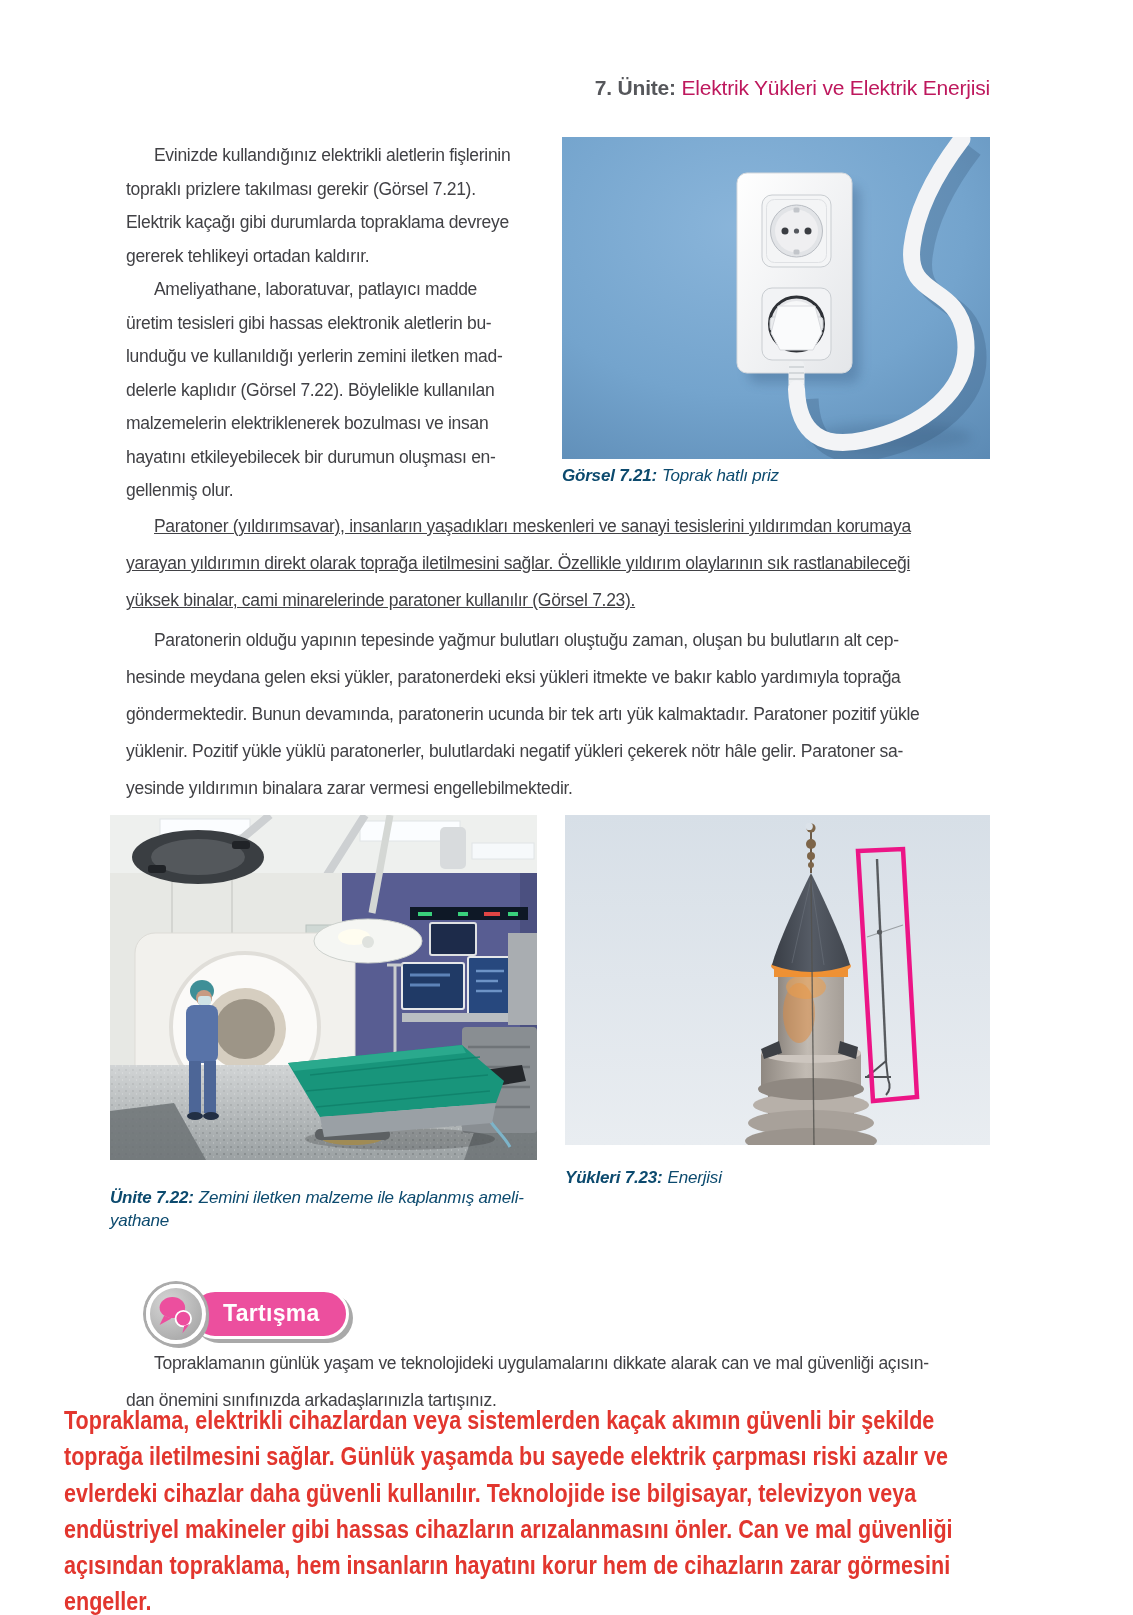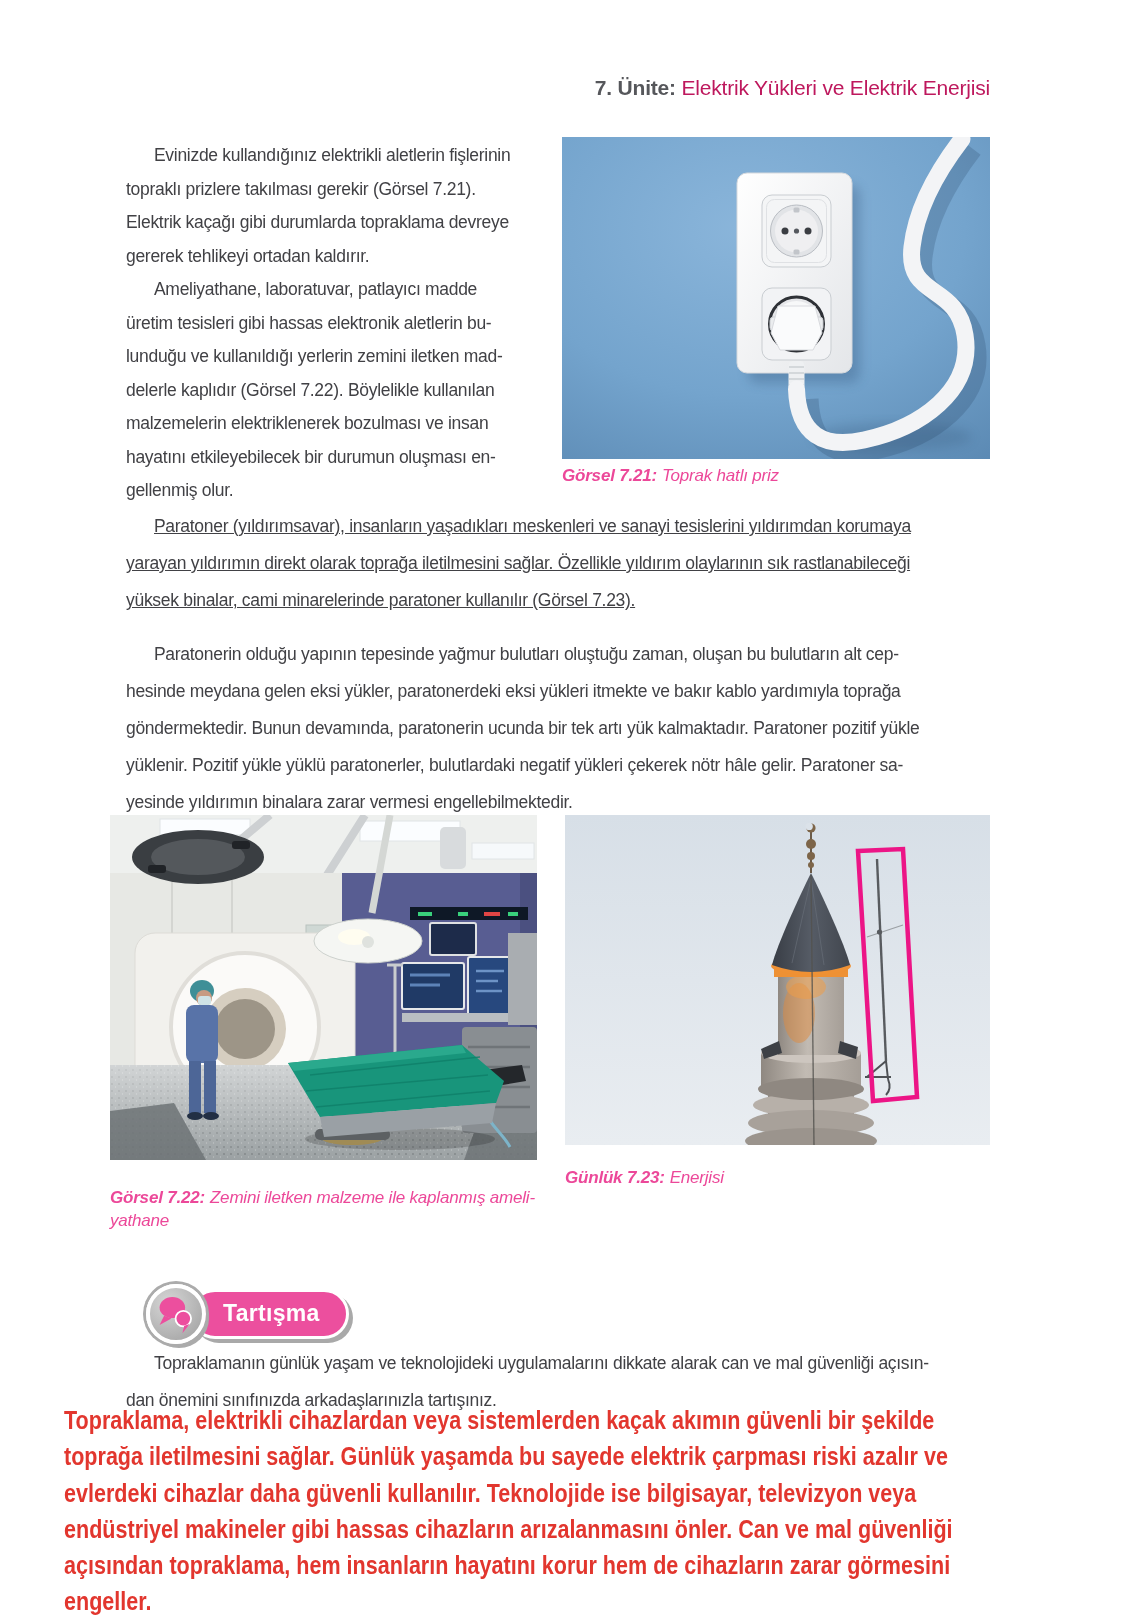--- a/index.html
+++ b/index.html
@@ -7,21 +7,21 @@
         font-family:"Liberation Sans",sans-serif;color:#414145;}
   .abs{position:absolute;}
   .prelines{white-space:pre-line;}
   .body-text{font-size:17.5px;letter-spacing:-0.3px;}
   .col-lh{line-height:33.5px;}
   .wide-lh{line-height:37px;}
   .indent{text-indent:28px;margin-left:16px;}
   .header{top:76px;left:300px;width:690px;text-align:right;font-size:21px;letter-spacing:-0.2px;}
   .header .unit-label{font-weight:bold;color:#56575b;}
   .header .unit-title{color:#be185d;font-weight:normal;}
-  .caption{color:#ec4899;font-style:italic;font-size:17px;line-height:23px;letter-spacing:-0.2px;}
+  .caption{color:#0c4a6e;font-style:italic;font-size:17px;line-height:23px;letter-spacing:-0.2px;}
   .cap-label{font-weight:bold;margin-right:5px;}
   figure{margin:0;}
   .badge{top:1284px;left:146px;display:flex;align-items:center;}
   .badge-circle{position:relative;z-index:2;width:52px;height:52px;border-radius:50%;
       background:radial-gradient(circle at 35% 30%, #d6d6d6, #9e9e9e);
       border:4px solid #ffffff;box-shadow:0 0 0 3px #ababab,3px 4px 0 #ababab;
       display:flex;align-items:center;justify-content:center;}
   .badge-pill{position:relative;z-index:1;margin-left:-16px;background:#ec4f9e;border:3px solid #ffffff;
       border-radius:27px;box-shadow:4px 4px 0 #a9a9a9;padding:8px 26px 9px 30px;}
   .badge-pill span{color:#ffffff;font-weight:bold;font-size:23px;letter-spacing:0.3px;}
@@ -104,21 +104,21 @@
     </svg>
   </figure>
 
   <div class="abs caption" style="top:464px;left:562px;width:428px;">
     <span class="cap-label">Görsel 7.21:</span><span>Toprak hatlı priz</span>
   </div>
 
   <div class="abs body-text wide-lh prelines indent" style="top:508px;left:110px;width:980px;text-decoration:underline;">Paratoner (yıldırımsavar), insanların yaşadıkları meskenleri ve sanayi tesislerini yıldırımdan korumaya
 yarayan yıldırımın direkt olarak toprağa iletilmesini sağlar. Özellikle yıldırım olaylarının sık rastlanabileceği
 yüksek binalar, cami minarelerinde paratoner kullanılır (Görsel 7.23).</div>
-  <div class="abs body-text wide-lh prelines indent" style="top:636px;left:110px;width:980px;">Paratonerin olduğu yapının tepesinde yağmur bulutları oluştuğu zaman, oluşan bu bulutların alt cep-
+  <div class="abs body-text wide-lh prelines indent" style="top:622px;left:110px;width:980px;">Paratonerin olduğu yapının tepesinde yağmur bulutları oluştuğu zaman, oluşan bu bulutların alt cep-
 hesinde meydana gelen eksi yükler, paratonerdeki eksi yükleri itmekte ve bakır kablo yardımıyla toprağa
 göndermektedir. Bunun devamında, paratonerin ucunda bir tek artı yük kalmaktadır. Paratoner pozitif yükle
 yüklenir. Pozitif yükle yüklü paratonerler, bulutlardaki negatif yükleri çekerek nötr hâle gelir. Paratoner sa-
 yesinde yıldırımın binalara zarar vermesi engellebilmektedir.</div>
 
   <figure class="abs" style="top:815px;left:110px;width:427px;height:345px;">
     <svg viewBox="0 0 427 345" width="427" height="345">
       <defs>
         <pattern id="speck722" width="7" height="7" patternUnits="userSpaceOnUse">
           <rect width="7" height="7" fill="#9ba1a3"></rect>
@@ -271,25 +271,25 @@
         <path d="M312,44 L321,246" stroke="#585b5f" stroke-width="2.4"></path>
         <path d="M302,122 L338,110" stroke="#9ba0a4" stroke-width="1.3"></path>
         <circle cx="314.5" cy="117" r="2.6" fill="#585b5f"></circle>
         <path d="M321,246 L302,262 M321,246 L323,264 M300,262 L326,262 M323,264 q4,10 -2,16" stroke="#4e5155" stroke-width="2" fill="none"></path>
       </g>
       <polygon points="293,36 338,34 352,282 308,286" fill="none" stroke="#ec1586" stroke-width="4.5"></polygon>
     </svg>
   </figure>
 
   <div class="abs caption prelines" style="top:1163px;left:110px;width:455px;">
-    <span class="cap-label">Görsel 7.22:</span><span>Zemini iletken malzeme ile kaplanmış ameli-
+    <span class="cap-label">Ünite 7.22:</span><span>Zemini iletken malzeme ile kaplanmış ameli-
 yathane</span>
   </div>
   <div class="abs caption" style="top:1166px;left:565px;width:420px;">
-    <span class="cap-label">Günlük 7.23:</span><span>Enerjisi</span>
+    <span class="cap-label">Yükleri 7.23:</span><span>Enerjisi</span>
   </div>
 
   <div class="abs prompt body-text wide-lh prelines indent">Topraklamanın günlük yaşam ve teknolojideki uygulamalarını dikkate alarak can ve mal güvenliği açısın-
 dan önemini sınıfınızda arkadaşlarınızla tartışınız.</div>
 
   <div class="abs badge">
     <div class="badge-circle">
       <svg width="42" height="42" viewBox="0 0 46 46">
         <ellipse cx="19" cy="16" rx="14" ry="11.5" fill="#ec4f9e"></ellipse>
         <polygon points="10,25 5,35 18,28" fill="#ec4f9e"></polygon>

